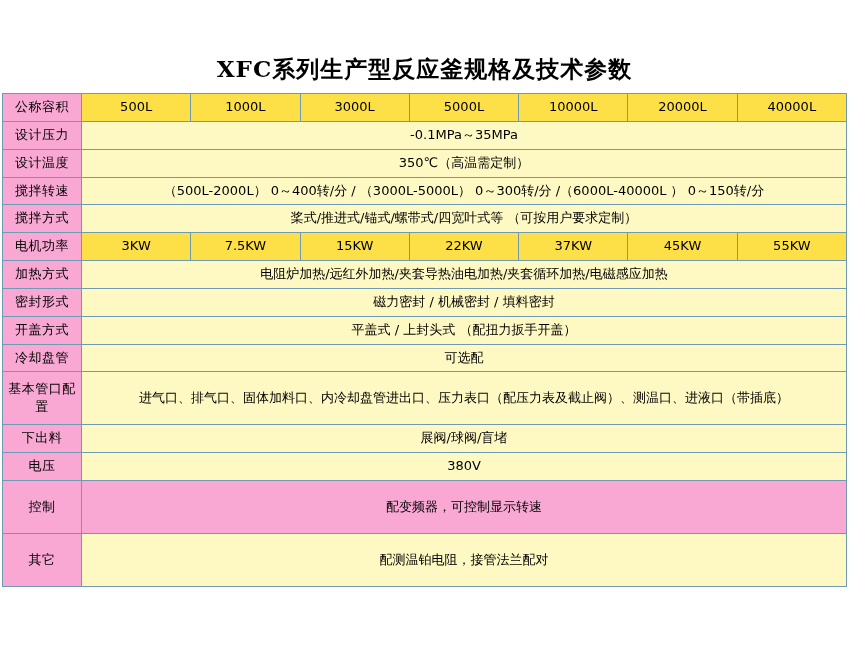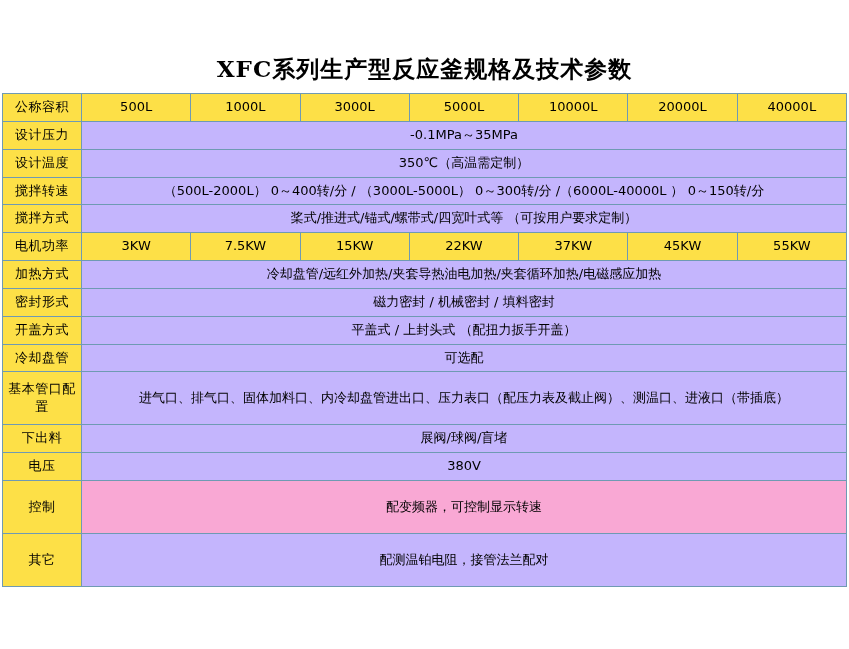--- a/index.html
+++ b/index.html
@@ -38,27 +38,27 @@
     border: 1px solid #6f9ab3;
     font-size: 13px;
     color: #000000;
     text-align: center;
     vertical-align: middle;
     padding: 4px 3px;
     line-height: 1.45;
     word-break: break-all;
   }
   td.label {
-    background: #fde047;
+    background: #f9a8d4;
     width: 72px;
     font-size: 13.5px;
     letter-spacing: 0.5px;
   }
   td.value {
-    background: #c4b5fd;
+    background: #fef9c3;
   }
   td.value-left {
     background: #f9a8d4;
     text-align: left;
     padding-left: 10px;
   }
   td.sub {
     background: #fde047;
   }
   .r-xtall td { height: 44px; }
@@ -108,21 +108,21 @@
         <td class="sub">7.5KW</td>
         <td class="sub">15KW</td>
         <td class="sub">22KW</td>
         <td class="sub">37KW</td>
         <td class="sub">45KW</td>
         <td class="sub">55KW</td>
       </tr>
 
       <tr>
         <td class="label">加热方式</td>
-        <td class="value" colspan="7">冷却盘管/远红外加热/夹套导热油电加热/夹套循环加热/电磁感应加热</td>
+        <td class="value" colspan="7">电阻炉加热/远红外加热/夹套导热油电加热/夹套循环加热/电磁感应加热</td>
       </tr>
 
       <tr>
         <td class="label">密封形式</td>
         <td class="value" colspan="7">磁力密封 / 机械密封 / 填料密封</td>
       </tr>
 
       <tr>
         <td class="label">开盖方式</td>
         <td class="value" colspan="7">平盖式 / 上封头式 （配扭力扳手开盖）</td>

